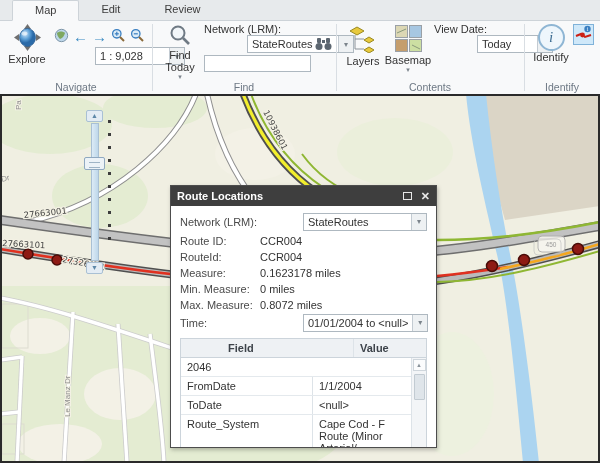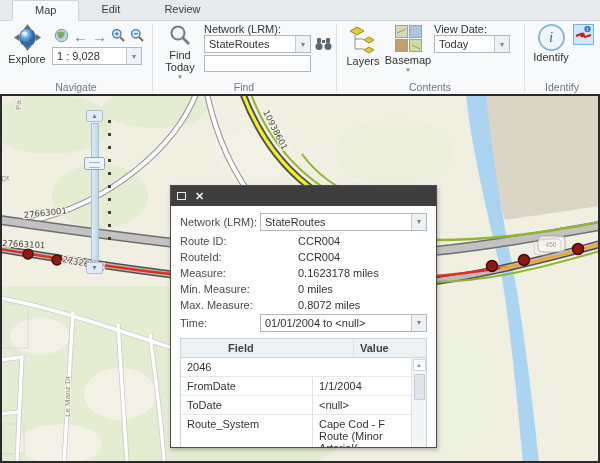--- a/index.html
+++ b/index.html
@@ -10,21 +10,21 @@
   
   .ribbon { position:absolute; top:0; left:0; width:600px; height:94px; background:#f8f9fa; }
   .tabbar { height:21px; background:#e7eaec; border-bottom:1px solid #cdd3d8; display:flex; padding-left:12px; }
   .tab { padding:3px 22px 0 22px; font-size:11px; color:#3b3b3b; cursor:default; }
   .tab.active { background:#f8f9fa; border:1px solid #cdd3d8; border-bottom:1px solid #f8f9fa; margin-bottom:-1px; border-radius:2px 2px 0 0; }
   .rbody { position:relative; height:73px; }
   .sep { position:absolute; top:3px; bottom:3px; width:1px; background:#d9dee3; }
   .grouplabel { position:absolute; bottom:1px; font-size:10.5px; color:#6d7884; text-align:center; }
 
   .bigbtn { position:absolute; display:flex; flex-direction:column; align-items:center; font-size:11px; color:#333; }
-  .combo { display:flex; align-items:center; background:#fff; border:1px solid #aeb8c0; height:18px; }
+  .combo { display:flex; align-items:center; background:#fff; border:1px solid #aeb8c0; height:18px;margin-left:43px; }
   .combo .ctext { flex:1; padding:0 4px; white-space:nowrap; overflow:hidden; }
   .combo .cbtn { width:15px; height:100%; background:#eef1f3; border-left:1px solid #c3cbd2; color:#7c848c; font-size:8px; display:flex; align-items:center; justify-content:center; }
   .txtinput { background:#fff; border:1px solid #aeb8c0; height:17px; }
 
   .iconrow { position:absolute; display:flex; gap:4px; align-items:center; }
   .navarrow { color:#3a8bc2; font-size:15px; font-weight:bold; line-height:14px; }
 
   .identify-circle { width:27px; height:27px; border-radius:50%; border:2px solid #8fb6d4; background:#eef6fc;
     display:flex; align-items:center; justify-content:center; font-family:"Liberation Serif", serif; font-style:italic;
     font-size:15px; color:#3f6e93; }
@@ -49,21 +49,21 @@
   
   .popup { position:absolute; left:170px; top:185px; width:267px; height:263px; background:#fff; border:1px solid #4d4d4d; z-index:5; box-shadow:1px 2px 4px rgba(0,0,0,.25); overflow:hidden; }
   .phead { height:20px; background:#3e3e3e; color:#fff; display:flex; align-items:center; padding:0 6px; }
   .ptitle { flex:1; font-weight:bold; font-size:11px; }
   .pmax { width:9px; height:8px; border:1.5px solid #e8e8e8; margin-right:9px; }
   .pclose { color:#e8e8e8; font-size:11px; font-weight:bold; line-height:11px; }
   .pbody { padding:6px 9px 0 9px; }
   .prow { display:flex; align-items:center; margin-bottom:1px; min-height:15px; }
   .prow.cb { min-height:19px; margin-bottom:2px; }
   .plabel { width:80px; color:#4a4a4a; flex:none; }
-  .pvalue { color:#333;margin-left:38px; }
+  .pvalue { color:#333; }
   .prow .combo { flex:1; height:18px; }
   .ptable { margin-top:6px; border:1px solid #ccd4db; }
   .pt-head { display:flex; background:#eef1f4; border-bottom:1px solid #ccd4db; font-weight:bold; color:#3d434a;padding-left:41px; }
   .pt-head .pt-cell { padding:3px 6px; }
   .pt-cell.f { width:132px; flex:none; border-right:1px solid #dde3e8; }
   .pt-cell.v { flex:1; }
   .pt-bodywrap { display:flex; }
   .pt-rows { flex:1; }
   .pt-row { display:flex; border-bottom:1px solid #e4e9ed; }
   .pt-row:last-child { border-bottom:none; }
@@ -323,20 +323,21 @@
   <div class="slider">
     <div class="sld-btn" style="top:0;">▲</div>
     <div class="sld-track"></div>
     <div class="sld-handle"></div>
     <div class="sld-btn" style="top:152px;">▼</div>
   </div>
   <div class="sld-ticks"></div>
 
   <div class="popup">
     <div class="phead">
+      <span class="ptitle">Route Locations</span>
       <span class="pmax"></span>
       <span class="pclose">✕</span>
     </div>
     <div class="pbody">
 
       <div class="prow cb">
         <span class="plabel">Network (LRM):</span>
         <div class="combo">
           <span class="ctext">StateRoutes</span>
           <span class="cbtn">▾</span>

